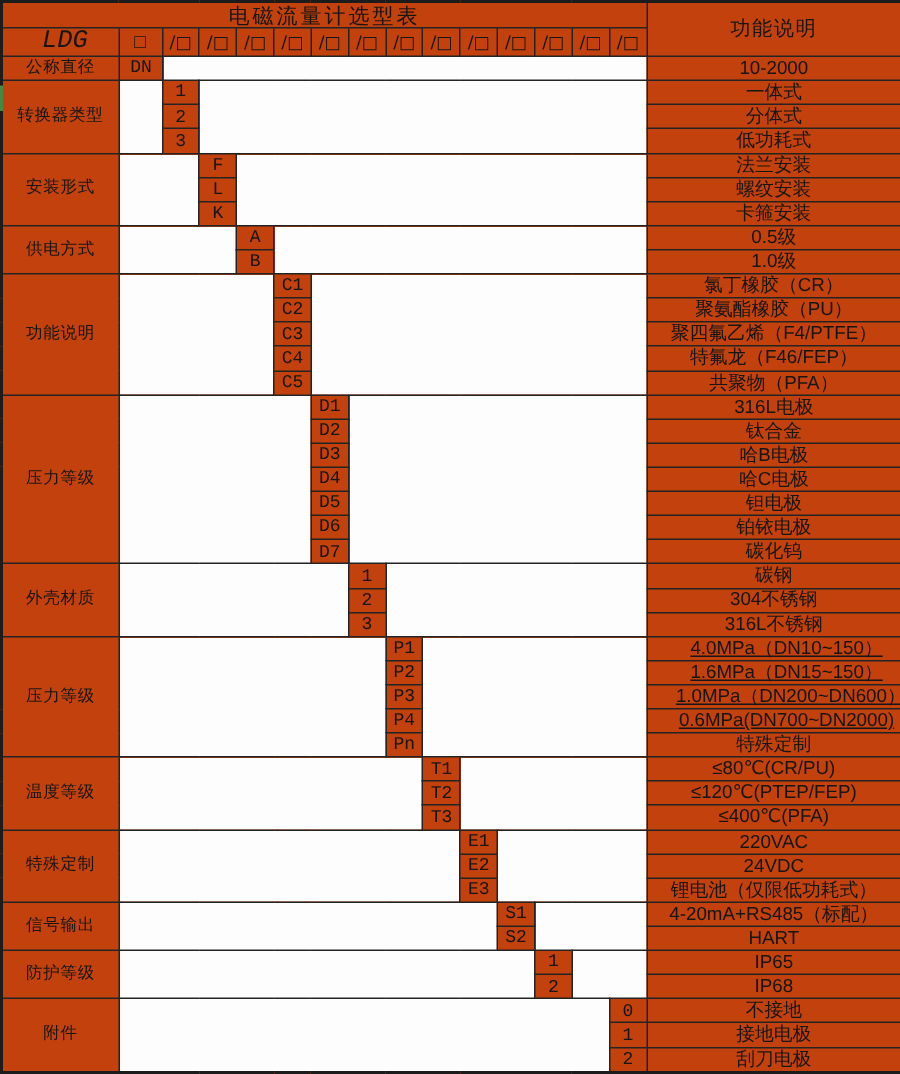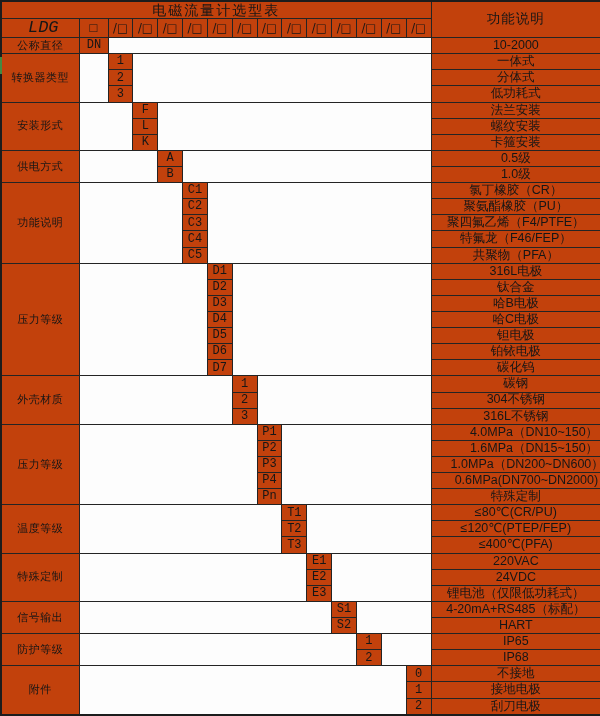--- a/index.html
+++ b/index.html
@@ -20,21 +20,21 @@
   td.title-cell{font-size:14px;letter-spacing:2px;height:16px;}
   td.fnhead-cell{font-size:13.5px;letter-spacing:1px;}
   td.model-cell{text-align:center;padding-left:8px;font-size:17px;
     font-family:"Liberation Mono","DejaVu Sans Mono",monospace;font-style:italic;}
   td.box-cell{font-size:13px;}
   td.slot-cell{font-size:11.5px;padding:0;font-family:"DejaVu Sans",sans-serif;}
   td.label-cell{font-size:11px;letter-spacing:0.5px;}
   td.code-cell{font-size:12px;font-family:"Liberation Mono","DejaVu Sans Mono",monospace;}
   td.code-left{text-align:center;padding-left:3px;}
   td.fn-cell{font-size:12.5px;}
-  td.fn-left{text-align:right;padding-left:19px;}
+  td.fn-left{text-align:center;padding-left:19px;text-decoration:underline;}
   td.spacer-cell{background:#fdfdfd;}
   .green-mark{
     position:absolute;left:0;top:57px;width:2px;height:17px;
     background:#4a9e4a;opacity:.85;
   }
 </style>
 </head>
 <body>
 
 <div class="wrap">

